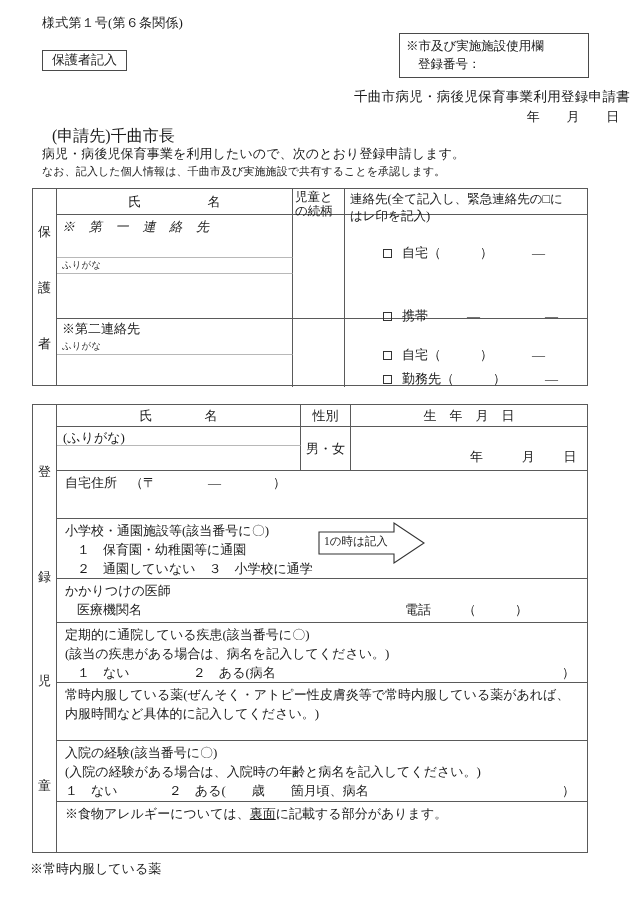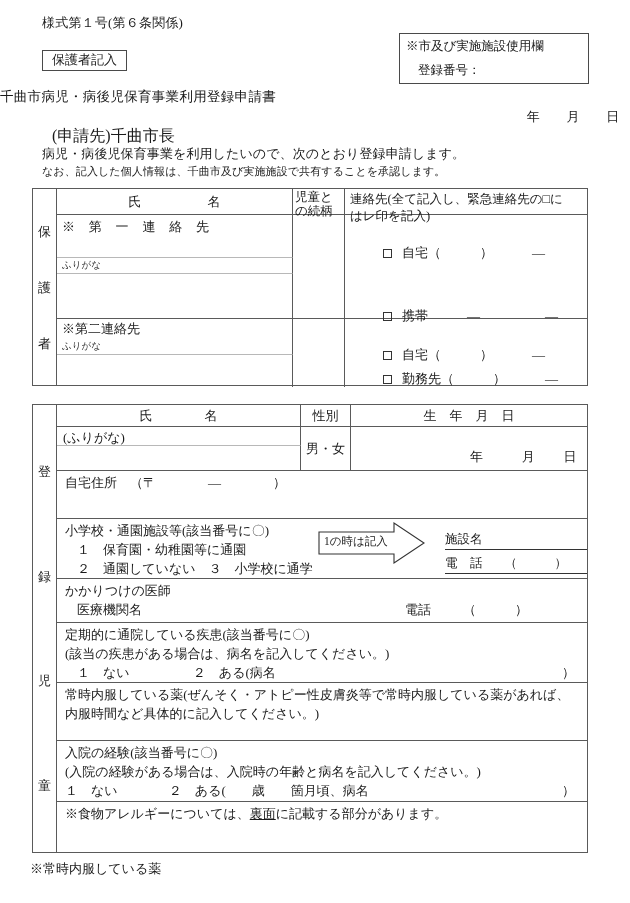--- a/index.html
+++ b/index.html
@@ -45,29 +45,28 @@
     top: 33px;
     width: 190px;
     border: 1px solid #4a4a4a;
     padding: 3px 6px 4px 6px;
     font-size: 12.5px;
     line-height: 1.45;
     box-sizing: border-box;
   }
   .city-use-box .line2 {
     padding-left: 12px;
-    margin-top: 6px;
   }
 
   .doc-title {
     position: absolute;
     left: 0;
     top: 88px;
     width: 630px;
-    text-align: left;
+    text-align: right;
     font-size: 13.5px;
     letter-spacing: 0.3px;
   }
   .date-line {
     position: absolute;
     right: 36px;
     top: 108px;
     font-size: 13px;
     letter-spacing: 0.5px;
   }
@@ -240,21 +239,21 @@
     </div>
     <div class="cell br bb" style="left:260px; top:0; width:52px; height:26px; line-height:1.12; padding:1px 0 0 2px; font-size:12.5px;">
       <div>児童と</div>
       <div>の続柄</div>
     </div>
     <div class="cell bb contact-hdr" style="left:312px; top:0; width:242px; height:26px;">
       <div>連絡先(全て記入し、緊急連絡先の□に</div>
       <div>はレ印を記入)</div>
     </div>
 
-    <div class="cell br lft" style="left:24px; top:26px; width:236px; height:24px; padding-left:5px; letter-spacing:0.4px;">
+    <div class="cell br lft" style="left:24px; top:26px; width:236px; height:24px; padding-left:5px; letter-spacing:0.4px;font-style:italic;">
       <span>※　第　一　連　絡　先</span>
     </div>
     <div class="cell br thin-b" style="left:24px; top:50px; width:236px; height:19px;"></div>
     <div class="cell br furigana thin-b" style="left:24px; top:69px; width:236px; height:16px; padding-top:1px;">
       <span>ふりがな</span>
     </div>
     <div class="cell br bb" style="left:24px; top:85px; width:236px; height:45px;"></div>
 
     <div class="cell br bb" style="left:260px; top:26px; width:52px; height:104px;"></div>
 
@@ -338,28 +337,20 @@
     <div class="cell bb pad" style="left:24px; top:66px; width:530px; height:48px;">
       <span>自宅住所　（〒　　　　―　　　　）</span>
     </div>
 
     <div class="cell bb pad" style="left:24px; top:114px; width:530px; height:60px;">
       <div class="txt-l">小学校・通園施設等(該当番号に〇)</div>
       <div class="txt-l" style="padding-left:12px;">１　保育園・幼稚園等に通園</div>
       <div class="txt-l" style="padding-left:12px;">２　通園していない　３　小学校に通学</div>
     </div>
 
-    <div style="position:absolute; left:412px; top:124px; width:142px;">
-      <div class="ul-line" style="width:142px; padding-bottom:1px;">
-        <span style="font-size:12.5px;">施設名</span>
-      </div>
-      <div class="ul-line" style="width:142px; padding-bottom:1px; margin-top:3px;">
-        <span style="font-size:12.5px;">電　話</span><span style="font-size:12.5px; padding-left:22px;">（　　　）</span>
-      </div>
-    </div>
 
     <div class="cell bb pad" style="left:24px; top:174px; width:530px; height:44px;">
       <div class="txt-l">かかりつけの医師</div>
       <div class="txt-l" style="padding-left:12px; position:relative;">
         <span>医療機関名</span>
         <span style="position:absolute; left:340px;">電話</span>
         <span style="position:absolute; left:398px;">（　　　）</span>
       </div>
     </div>
 

